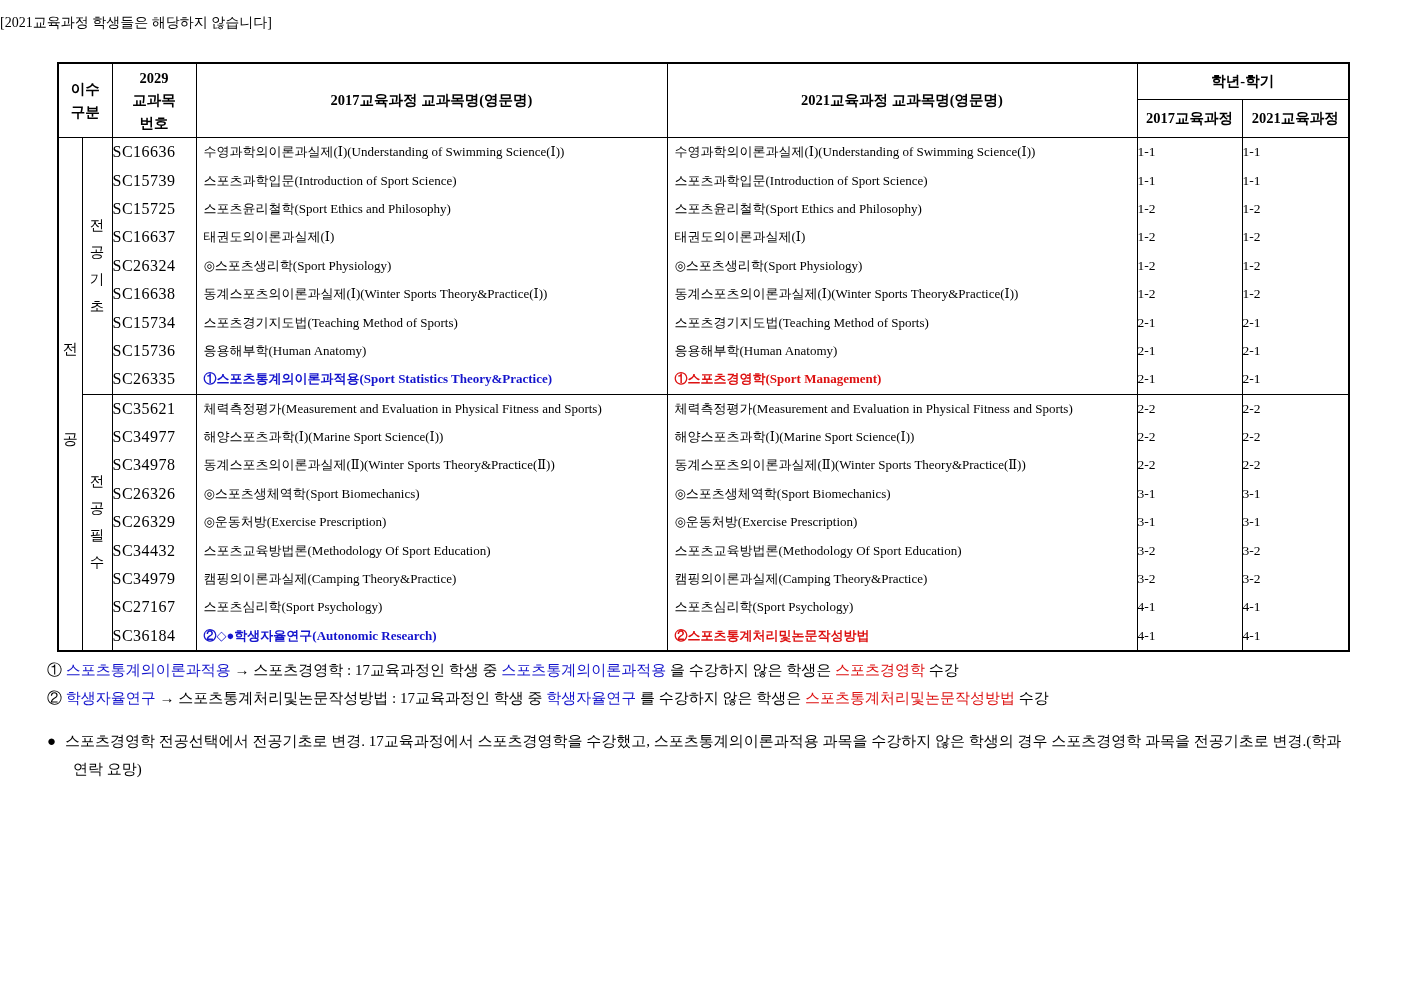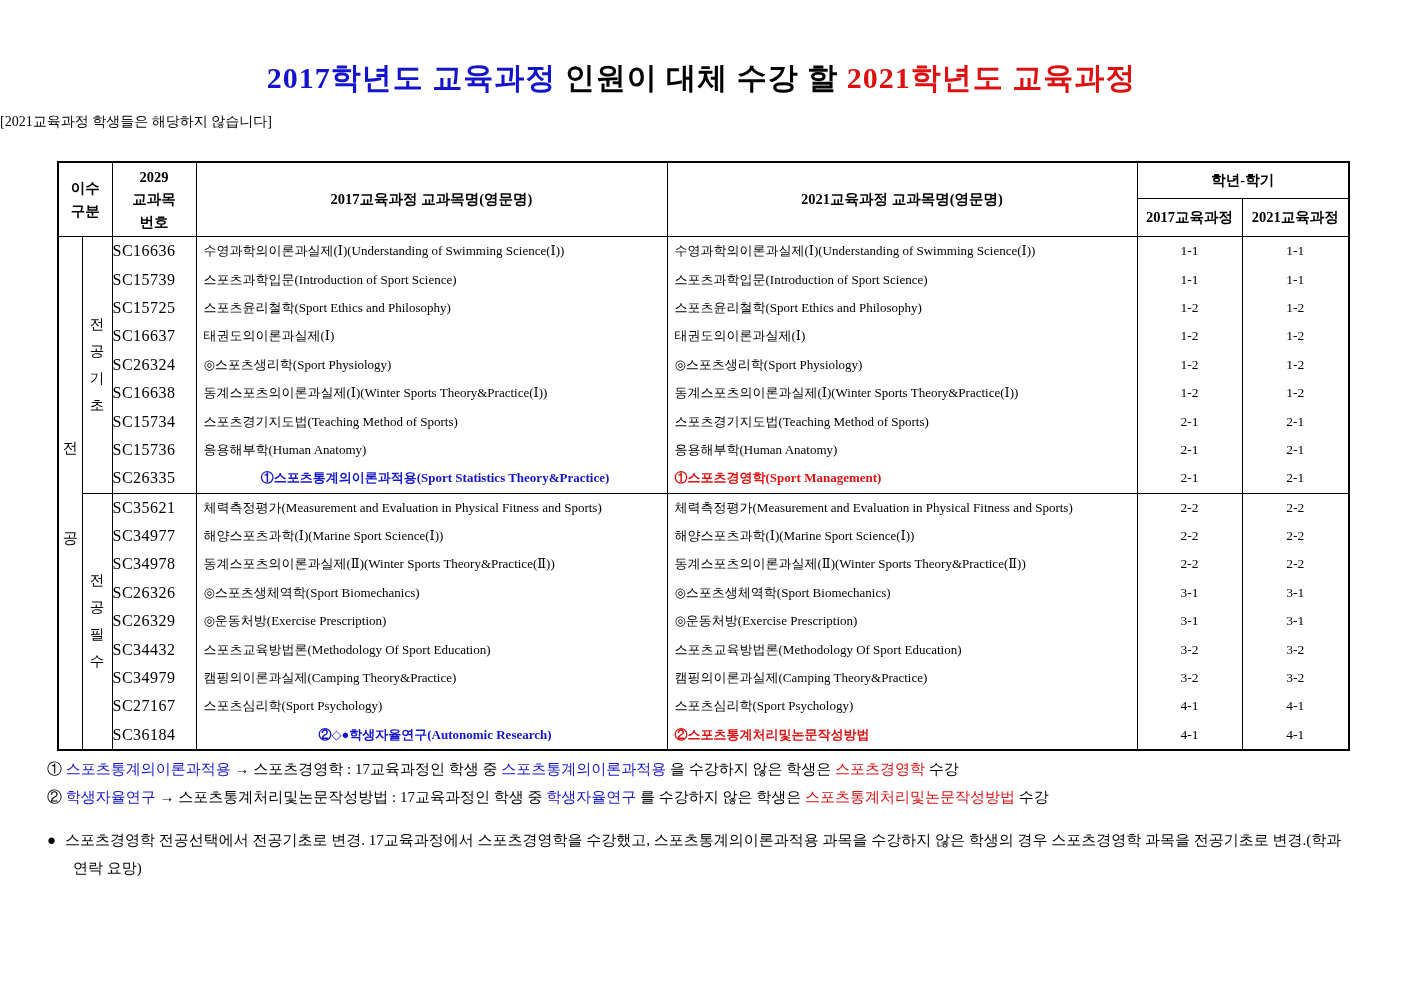--- a/index.html
+++ b/index.html
@@ -63,42 +63,41 @@
     font-size:15px;
   }
   td.vmain{line-height:90px;}
   td.vgroup{line-height:27px;font-size:14.5px;}
   td.code{
     text-align:left;
     font-size:16px;
     letter-spacing:0.5px;
   }
   td.name{padding-left:7px;}
-  td.sem{text-align:center;font-size:13.5px;}
-  .hl-blue{color:var(--blue);font-weight:bold;text-align:center;}
+  td.sem{text-align:left;font-size:13.5px;}
+  .hl-blue{color:var(--blue);font-weight:bold;}
   .hl-red{color:var(--red);font-weight:bold;}
   .notes{margin:9px 0 0 47px;font-size:15px;}
   .note-line{margin-bottom:9px;white-space:nowrap;}
   .seg-blue{color:var(--blue);}
   .seg-red{color:var(--red);text-align:right;}
   .bullets{margin:20px 46px 0 47px;font-size:15px;}
   .bullet-line{
     margin-bottom:9px;
     padding-left:26px;
     text-indent:-26px;
     line-height:1.85;
   }
   .bullet-mark{font-size:15px;margin-right:9px;}
 </style>
 </head>
 <body>
 
 <div class="page">
 
-  <h1 class="title"><span class="t-blue">2017학년도 교육과정</span><span> 인원이 대체 수강 할 </span><span class="t-red">2021학년도 교육과정</span></h1>
 
   <div class="subtitle">[2021교육과정 학생들은 해당하지 않습니다]</div>
 
   <table class="course-table">
     <colgroup>
       <col style="width:24px">
         <col style="width:30px">
         <col style="width:84px">
       <col style="width:471px">
         <col style="width:470px">

